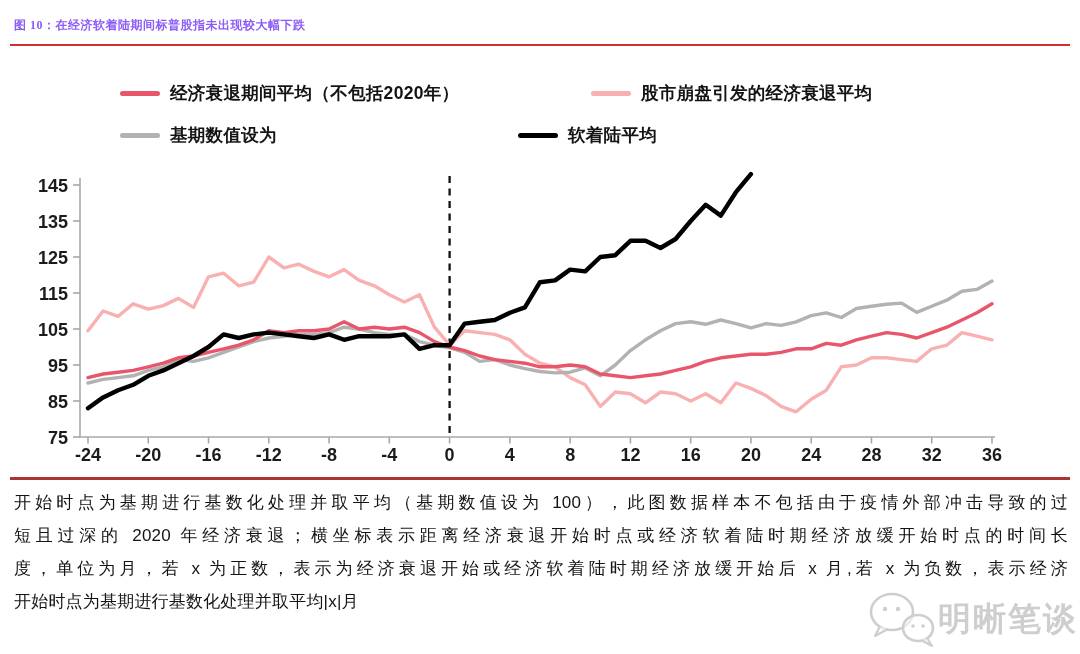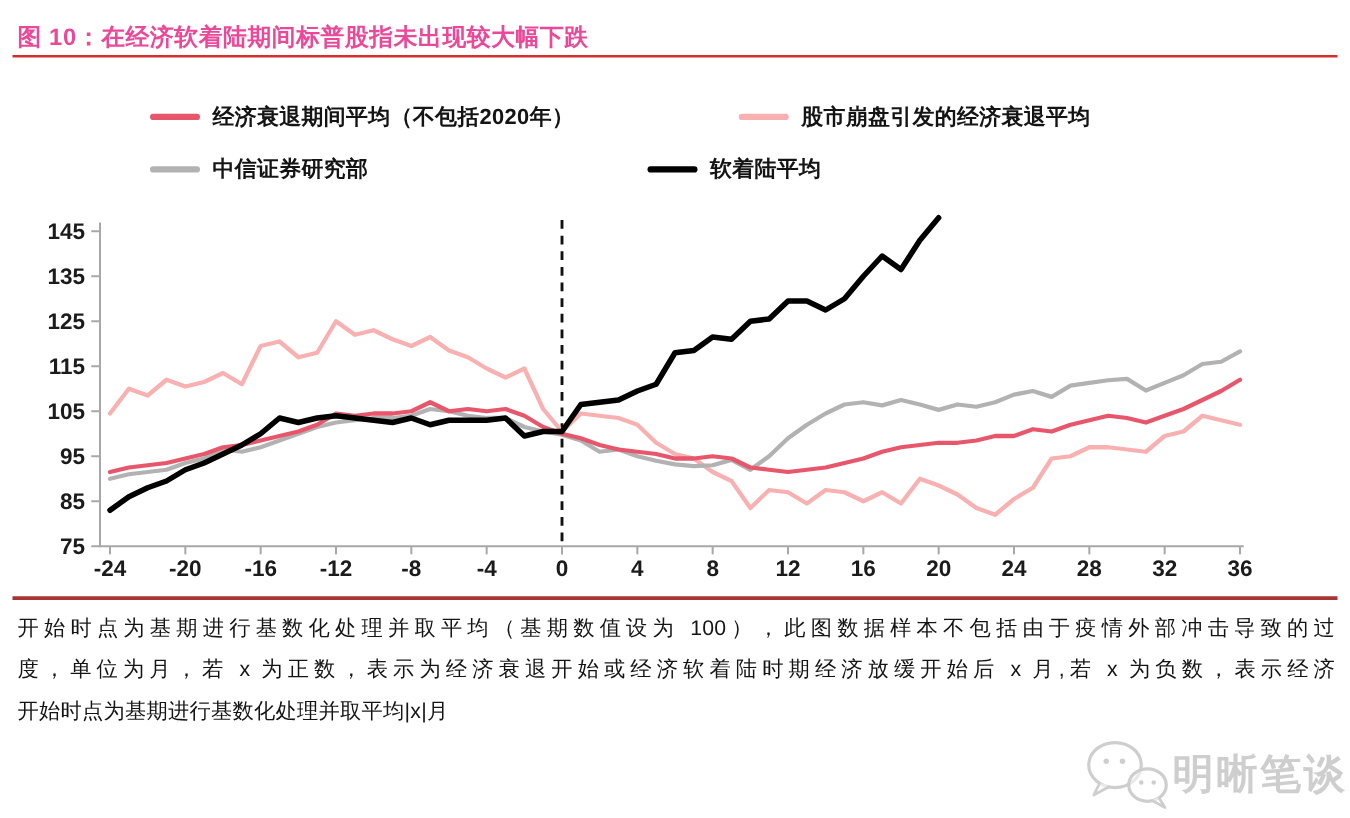--- a/index.html
+++ b/index.html
@@ -1,19 +1,19 @@
 <!DOCTYPE html>
 <html><head>
 <meta charset="utf-8">
 <style>
   html,body{margin:0;padding:0;background:#fff;}
   #page{position:relative;width:1080px;height:654px;background:#fff;overflow:hidden;
         font-family:"Liberation Sans",sans-serif;color:#111;}
-  .fig-title{position:absolute;left:14px;top:17px;font-size:19px;font-weight:700;
-             letter-spacing:.5px;color:#ec4899;}
+  .fig-title{position:absolute;left:14px;top:17px;font-size:12px;font-weight:700;
+             letter-spacing:.5px;color:#8b5cf6;font-family:Liberation Serif, serif;}
   .title-rule{position:absolute;left:10px;top:44px;width:1060px;height:2.4px;background:#d42f2f;}
   .legend-item{position:absolute;display:flex;align-items:center;height:20px;}
   .legend-item .swatch{display:inline-block;width:40px;height:5px;border-radius:3px;margin-right:10px;}
   .legend-item .lab{font-size:17.5px;font-weight:700;color:#141414;letter-spacing:.3px;text-align:center;}
   .li1{left:120px;top:83px;} .li2{left:591px;top:83px;}
   .li3{left:120px;top:125px;} .li4{left:518px;top:125px;}
   #plot{position:absolute;left:0;top:0;width:1080px;height:654px;}
   .tick{font:600 18px "Liberation Sans",sans-serif;fill:#1b1b1b;}
   .foot-rule{position:absolute;left:10px;top:477px;width:1060px;height:2.6px;background:#a83434;}
   .footnote{position:absolute;left:14px;top:486px;width:1054px;font-size:17px;line-height:33px;
@@ -35,21 +35,21 @@
     <div class="legend-item li1">
       <span class="swatch" style="background: rgb(232, 86, 107);"></span>
       <span class="lab">经济衰退期间平均（不包括2020年）</span>
     </div>
     <div class="legend-item li2">
       <span class="swatch" style="background: rgb(249, 176, 177);"></span>
       <span class="lab">股市崩盘引发的经济衰退平均</span>
     </div>
     <div class="legend-item li3">
       <span class="swatch" style="background: rgb(178, 178, 178);"></span>
-      <span class="lab">中信证券研究部</span>
+      <span class="lab">基期数值设为</span>
     </div>
     <div class="legend-item li4">
       <span class="swatch" style="background: rgb(0, 0, 0);"></span>
       <span class="lab">软着陆平均</span>
     </div>
   </div>
 
   <svg id="plot" viewBox="0 0 1080 654" xmlns="http://www.w3.org/2000/svg">
       <line x1="80" y1="178" x2="80" y2="437" stroke="#a8a8a8" stroke-width="1.6"></line>
       <line x1="79" y1="437" x2="995" y2="437" stroke="#a8a8a8" stroke-width="1.6"></line>
@@ -105,20 +105,21 @@
       <polyline points="88.0,330.8 103.1,311.0 118.1,316.4 133.2,303.8 148.3,309.2 163.3,305.6 178.4,298.4 193.5,307.4 208.5,276.8 223.6,273.2 238.7,285.8 253.7,282.2 268.8,257.0 283.9,267.8 298.9,264.2 314.0,271.4 329.1,276.8 344.1,269.6 359.2,280.4 374.3,285.8 389.3,294.8 404.4,302.0 419.5,294.8 434.5,327.2 449.6,345.2 464.7,330.8 479.7,332.6 494.8,334.4 509.9,339.8 524.9,354.2 540.0,363.2 555.1,366.8 570.1,377.6 585.2,384.8 600.3,406.4 615.3,392.0 630.4,393.8 645.5,402.8 660.5,392.0 675.6,393.8 690.7,401.0 705.7,393.8 720.8,402.8 735.9,383.0 750.9,388.4 766.0,395.6 781.1,406.4 796.1,411.8 811.2,399.2 826.3,390.2 841.3,366.8 856.4,365.0 871.5,357.8 886.5,357.8 901.6,359.6 916.7,361.4 931.7,348.8 946.8,345.2 961.9,332.6 976.9,336.2 992.0,339.8" fill="none" stroke="#f9b0b1" stroke-width="3.4" stroke-linejoin="round" stroke-linecap="round"></polyline>
       <polyline points="88.0,383.0 103.1,379.4 118.1,377.6 133.2,375.8 148.3,370.4 163.3,366.8 178.4,359.6 193.5,361.4 208.5,357.8 223.6,352.4 238.7,347.0 253.7,341.6 268.8,338.0 283.9,336.2 298.9,334.4 314.0,334.4 329.1,332.6 344.1,327.2 359.2,329.0 374.3,332.6 389.3,334.4 404.4,334.4 419.5,341.6 434.5,345.2 449.6,347.7 464.7,352.4 479.7,361.4 494.8,359.6 509.9,365.0 524.9,368.6 540.0,371.5 555.1,372.9 570.1,372.2 585.2,367.9 600.3,375.8 615.3,365.0 630.4,350.6 645.5,339.8 660.5,330.8 675.6,323.6 690.7,321.8 705.7,324.3 720.8,320.0 735.9,323.6 750.9,327.9 766.0,323.6 781.1,325.4 796.1,321.8 811.2,315.7 826.3,312.8 841.3,317.5 856.4,308.5 871.5,306.3 886.5,304.2 901.6,303.1 916.7,312.4 931.7,306.3 946.8,300.2 961.9,291.2 976.9,289.4 992.0,281.1" fill="none" stroke="#b2b2b2" stroke-width="3.4" stroke-linejoin="round" stroke-linecap="round"></polyline>
       <polyline points="88.0,377.6 103.1,374.0 118.1,372.2 133.2,370.4 148.3,366.8 163.3,363.2 178.4,357.8 193.5,356.0 208.5,352.4 223.6,348.8 238.7,345.2 253.7,339.8 268.8,330.8 283.9,332.6 298.9,330.8 314.0,330.8 329.1,329.0 344.1,321.8 359.2,329.0 374.3,327.2 389.3,329.0 404.4,327.2 419.5,332.6 434.5,341.6 449.6,347.0 464.7,350.6 479.7,356.0 494.8,359.6 509.9,361.4 524.9,363.2 540.0,366.8 555.1,366.8 570.1,365.0 585.2,366.8 600.3,374.0 615.3,375.8 630.4,377.6 645.5,375.8 660.5,374.0 675.6,370.4 690.7,366.8 705.7,361.4 720.8,357.8 735.9,356.0 750.9,354.2 766.0,354.2 781.1,352.4 796.1,348.8 811.2,348.8 826.3,343.4 841.3,345.2 856.4,339.8 871.5,336.2 886.5,332.6 901.6,334.4 916.7,338.0 931.7,332.6 946.8,327.2 961.9,320.0 976.9,312.8 992.0,303.8" fill="none" stroke="#e8566b" stroke-width="3.4" stroke-linejoin="round" stroke-linecap="round"></polyline>
       <polyline points="88.0,408.2 103.1,397.4 118.1,390.2 133.2,384.8 148.3,375.8 163.3,370.4 178.4,363.2 193.5,356.0 208.5,347.0 223.6,334.4 238.7,338.0 253.7,334.4 268.8,332.6 283.9,334.4 298.9,336.2 314.0,338.0 329.1,334.4 344.1,339.8 359.2,336.2 374.3,336.2 389.3,336.2 404.4,334.4 419.5,348.8 434.5,345.2 449.6,345.2 464.7,323.6 479.7,321.8 494.8,320.0 509.9,312.8 524.9,307.4 540.0,282.2 555.1,280.4 570.1,269.6 585.2,271.4 600.3,257.0 615.3,255.2 630.4,240.8 645.5,240.8 660.5,248.0 675.6,239.0 690.7,221.0 705.7,204.8 720.8,215.6 735.9,192.2 750.9,174.2" fill="none" stroke="#000000" stroke-width="4.4" stroke-linejoin="round" stroke-linecap="round"></polyline>
     </svg>
 
   <div class="foot-rule"></div>
 
   <div class="footnote">
     <div class="ln">开始时点为基期进行基数化处理并取平均（基期数值设为 100），此图数据样本不包括由于疫情外部冲击导致的过</div>
+    <div class="ln">短且过深的 2020 年经济衰退；横坐标表示距离经济衰退开始时点或经济软着陆时期经济放缓开始时点的时间长</div>
     <div class="ln">度，单位为月，若 x 为正数，表示为经济衰退开始或经济软着陆时期经济放缓开始后 x 月,若 x 为负数，表示经济</div>
     <div class="ln">开始时点为基期进行基数化处理并取平均|x|月</div>
   </div>
 
   <div class="watermark">
     <svg width="72" height="62" viewBox="0 0 72 62">
       <ellipse cx="26" cy="24" rx="21" ry="18" fill="rgba(255,255,255,0.55)" stroke="#c3c3c3" stroke-width="2.6"></ellipse>
       <path d="M14 38 L9 48 L22 41" fill="rgba(255,255,255,0.55)" stroke="#c3c3c3" stroke-width="2.2" stroke-linejoin="round"></path>
       <ellipse cx="52" cy="40" rx="15" ry="13" fill="rgba(255,255,255,0.55)" stroke="#c3c3c3" stroke-width="2.6"></ellipse>
       <path d="M61 50 L66 58 L55 52" fill="rgba(255,255,255,0.55)" stroke="#c3c3c3" stroke-width="2.2" stroke-linejoin="round"></path>

